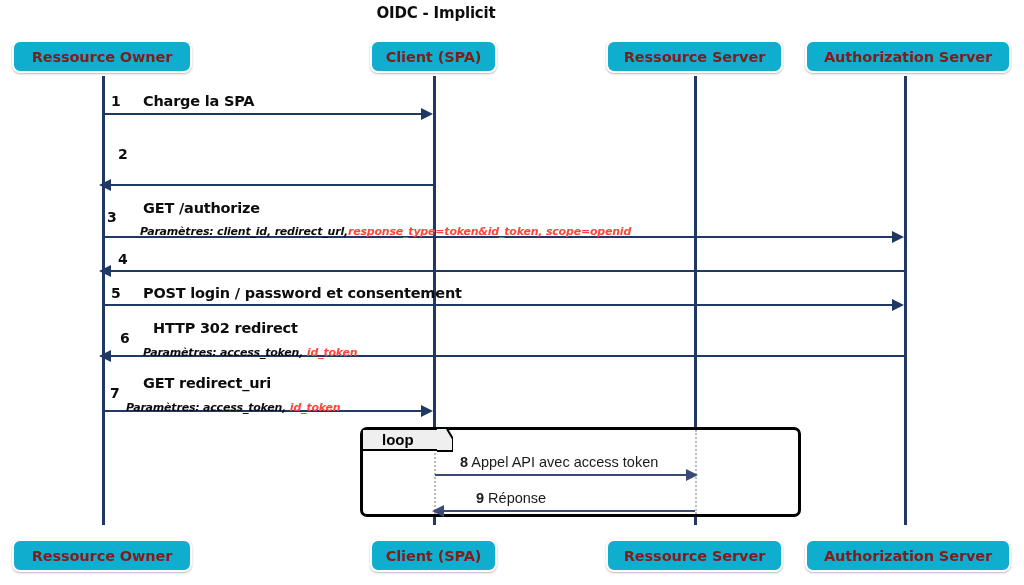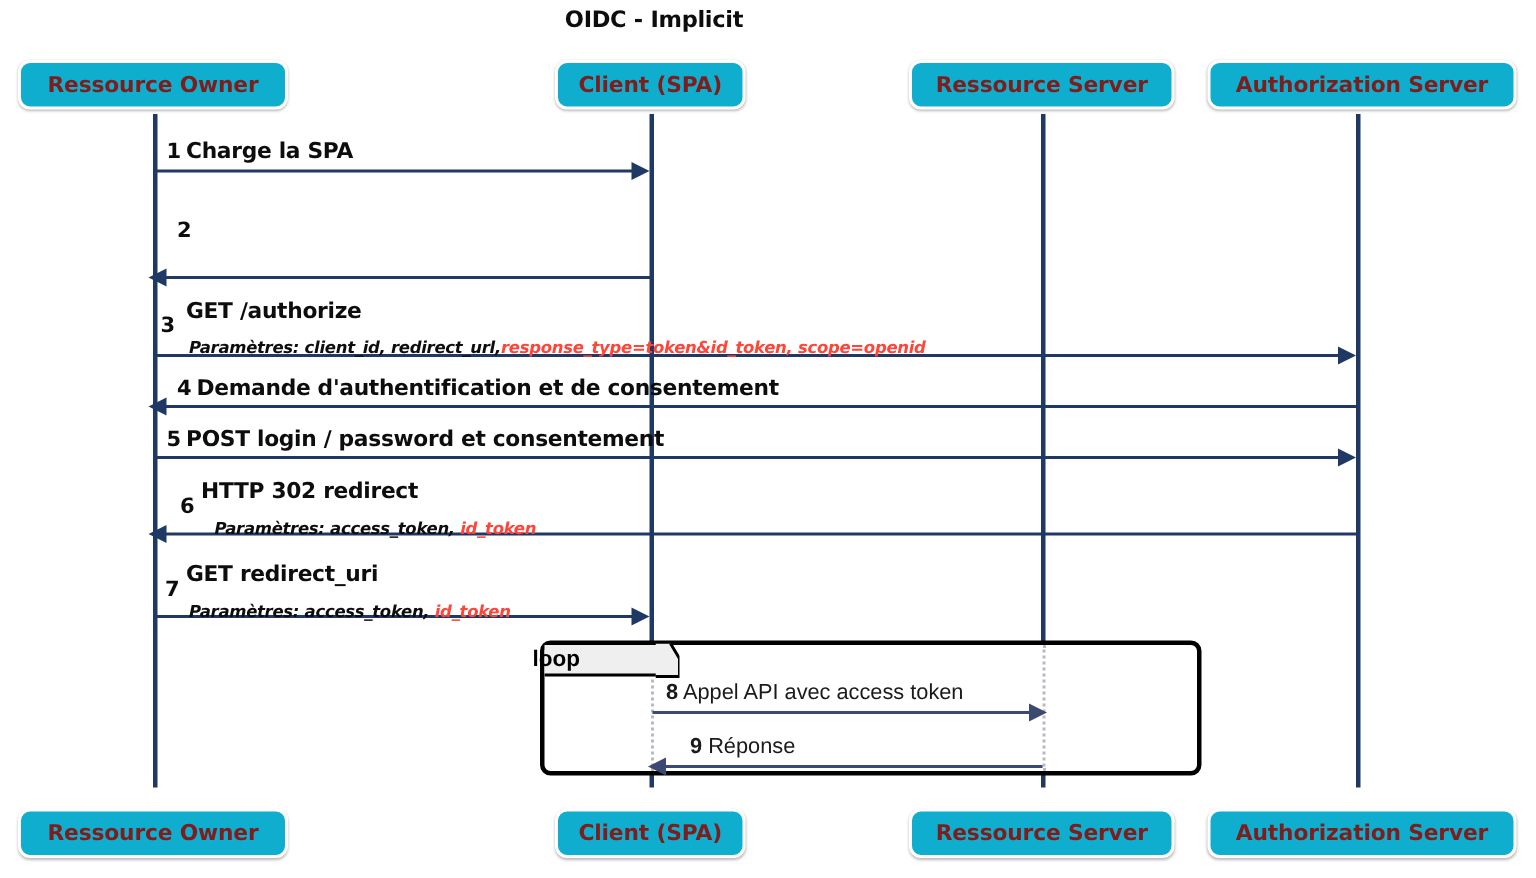--- a/index.html
+++ b/index.html
@@ -95,39 +95,41 @@
     position: absolute;
     font-size: 14px;
     font-weight: bold;
     color: #0d0d0d;
   }
   .lbl-main {
     font-size: 14.5px;
     font-weight: bold;
     letter-spacing: -0.2px;
     display: block;
+    margin-left: 19px;
   }
   .lbl-params {
     font-size: 11px;
     font-weight: bold;
     font-style: italic;
     letter-spacing: -0.2px;
     display: block;
   }
   .red {
     color: #FF4438;
   }
 
   
   .loop-lbl {
     position: absolute;
     white-space: nowrap;
     font-family: "Liberation Sans", sans-serif;
     font-size: 14.5px;
     color: #1a1a1a;
+    margin-left: 16px;
   }
   .loop-lbl b {
     font-weight: bold;
   }
 
   
   .loop-box {
     position: absolute;
     background: #ffffff;
     border: 3px solid #000000;
@@ -184,30 +186,27 @@
   <div class="msg-line" style="left:110px; top:184px; width:324px;"></div>
   <div class="arrow-head arrow-left" style="left:99px; top:179px;"></div>
   <div class="seq-num" style="left:118px; top:146px;">2</div>
 
   <div class="msg-line" style="left:103px; top:236px; width:793px;"></div>
   <div class="arrow-head arrow-right" style="left:892px; top:231px;"></div>
   <div class="seq-num" style="left:107px; top:209px;">3</div>
   <div class="msg-label" style="left:124px; top:200px;text-align:right;">
     <span class="lbl-main">GET /authorize</span>
   </div>
-  <div class="msg-label" style="left:126px; top:220px;">
+  <div class="msg-label" style="left:140px; top:220px;">
     <span class="lbl-params" style="display:inline;">Paramètres: client_id, redirect_url,</span><span class="lbl-params red" style="display:inline;">response_type=token&amp;id_token, scope=openid</span>
   </div>
 
   <div class="msg-line" style="left:110px; top:270px; width:795px;"></div>
   <div class="arrow-head arrow-left" style="left:99px; top:265px;"></div>
   <div class="seq-num" style="left:118px; top:251px;">4</div>
-  <div class="msg-label" style="left:131px; top:251px;">
-    <span class="lbl-main">Demande d'authentification et de consentement</span>
-  </div>
 
   <div class="msg-line" style="left:103px; top:304px; width:793px;"></div>
   <div class="arrow-head arrow-right" style="left:892px; top:299px;"></div>
   <div class="seq-num" style="left:111px; top:285px;">5</div>
   <div class="msg-label" style="left:124px; top:285px;">
     <span class="lbl-main">POST login / password et consentement</span>
   </div>
 
   <div class="msg-line" style="left:110px; top:355px; width:795px;"></div>
   <div class="arrow-head arrow-left" style="left:99px; top:350px;"></div>
@@ -232,21 +231,21 @@
   <div class="loop-box" style="left:360px; top:427px; width:441px; height:90px;"></div>
 
   <div class="lifeline-dotted" style="left:434px; top:430px; height:84px;"></div>
   <div class="lifeline-dotted" style="left:695px; top:430px; height:84px;"></div>
 
   <div class="loop-tab" style="left:363px; top:430px; width:75px; height:21px; border-right:none;"></div>
   <svg style="position:absolute; left:437px; top:429px;" width="16" height="23" viewBox="0 0 16 23">
     <path d="M0,0 L10,0 L16,10 L16,22 L0,22 Z" fill="#efefef" stroke="none"></path>
     <path d="M10,0 L16,10 L16,22 L0,22" fill="none" stroke="#000000" stroke-width="2"></path>
   </svg>
-  <div class="loop-tab-label" style="left:355px; top:431px;">loop</div>
+  <div class="loop-tab-label" style="left:382px; top:431px;">loop</div>
 
   <div class="msg-line" style="left:435px; top:474px; width:255px; background:#3c4a73;"></div>
   <div class="arrow-head arrow-right" style="left:686px; top:469px; border-left-color:#3c4a73;"></div>
   <div class="loop-lbl" style="left:444px; top:454px;">
     <b>8</b>
     <span>Appel API avec access token</span>
   </div>
 
   <div class="msg-line" style="left:444px; top:510px; width:251px; background:#3c4a73;"></div>
   <div class="arrow-head arrow-left" style="left:432px; top:505px; border-right-color:#3c4a73;"></div>

